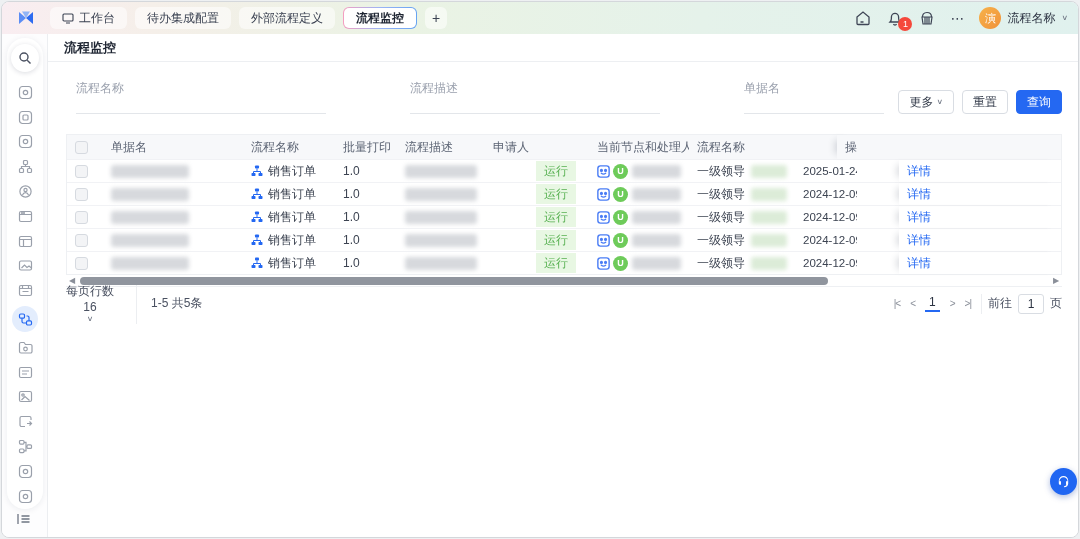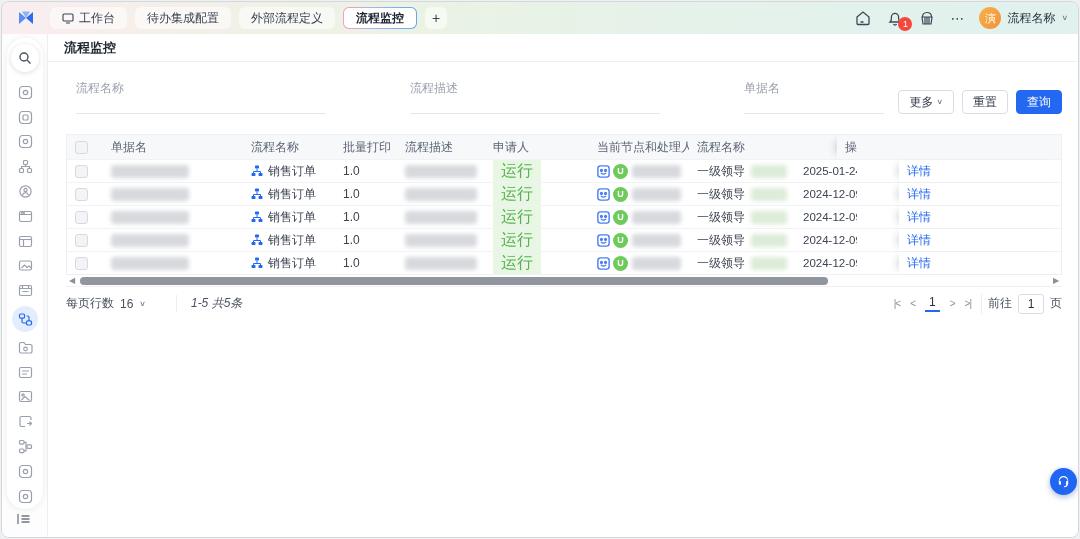--- a/index.html
+++ b/index.html
@@ -72,37 +72,37 @@
   .t-head { background:#f7f8fa; height:24px; color:#5c6474; }
   .t-row { height:23px; border-top:1px solid #f1f2f5; background:#fff; color:#3c4351; }
   .th,.td { padding:0 8px; overflow:hidden; white-space:nowrap; height:100%; display:flex; align-items:center; }
   .td-op,.th-op { box-shadow:-7px 0 7px -5px rgba(40,50,70,.18);margin-left:42px; }
   .th-op { background:#f7f8fa; }
   .checkbox { width:13px; height:13px; border:1px solid #d6dae0; border-radius:3px; background:#f3f4f6; cursor:pointer; }
   .blur { height:13px; border-radius:3px; background:#d7d9dd; filter:blur(2px); }
   .b-doc { width:78px; } .b-desc { width:84px; } .b-name { width:56px; margin-left:4px; }
   .b-node { width:38px; margin-left:6px; background:#dcecd8; }
   .name-cell svg { width:12px; height:12px; margin-right:5px; flex:0 0 auto; }
-  .status { background:#e8f7e3; color:#58b152; font-size:16px; padding:1.5px 8px; border-radius:0; }
+  .status { background:#e8f7e3; color:#58b152; font-size:12px; padding:1.5px 8px; border-radius:0;margin-left:43px; }
   .app-ic { width:13px; height:13px; flex:0 0 auto; }
   .avatar-g { width:15px; height:15px; border-radius:50%; background:#6ecb5a; color:#fff; font-size:9px; font-weight:bold;
     display:flex; align-items:center; justify-content:center; margin-left:3px; flex:0 0 auto; }
   .time { font-size:11.5px; }
   .link { color:#2468f2; cursor:pointer; text-decoration:none; }
 
   
   .hscroll { margin:0 16px 0 18px; height:12px; display:flex; align-items:center; border-top:1px solid #eef0f3; }
   .sc-arrow { font-size:8px; color:#8a8f99; width:12px; text-align:center; cursor:pointer; }
   .sc-track { flex:1; height:8px; position:relative; }
   .sc-thumb { position:absolute; left:2px; top:0; width:77%; height:8px; border-radius:4px; background:#90959e; cursor:grab; }
 
   
   .pager { margin:0 16px 0 18px; height:34px; border-top:1px solid #eef0f3; display:flex; align-items:center; font-size:12px; color:#4a5161; }
-  .rpp { display:flex; align-items:center; gap:6px; padding-right:30px; border-right:1px solid #eceef1; cursor:pointer; }
-  .range { padding-left:14px;font-style:italic; }
+  .rpp { display:flex; align-items:center; padding-right:22px; border-right:1px solid #eceef1; cursor:pointer;flex-direction:column; }
+  .range { padding-left:14px; }
   .pg-right { margin-left:auto; display:flex; align-items:center; gap:10px; }
   .nav-g { color:#8a8f99; font-size:10px; cursor:pointer; letter-spacing:-1px; }
   .cur-page { color:#2c3342; border-bottom:2px solid #2468f2; padding:0 4px 1px; cursor:pointer; }
   .goto { display:flex; align-items:center; gap:6px; padding-left:6px; border-left:1px solid #eceef1; }
   .goto input { width:26px; height:20px; border:1px solid #d9dde3; border-radius:3px; text-align:center; font-size:12px; color:#2c3342; }
 
   
   .float-chat { position:absolute; right:1px; top:466px; width:27px; height:27px; border-radius:50%;
     background:#2066f2; display:flex; align-items:center; justify-content:center; box-shadow:0 2px 6px rgba(20,60,160,.35); cursor:pointer; }
   .float-chat svg { width:15px; height:15px; fill:#fff; }

